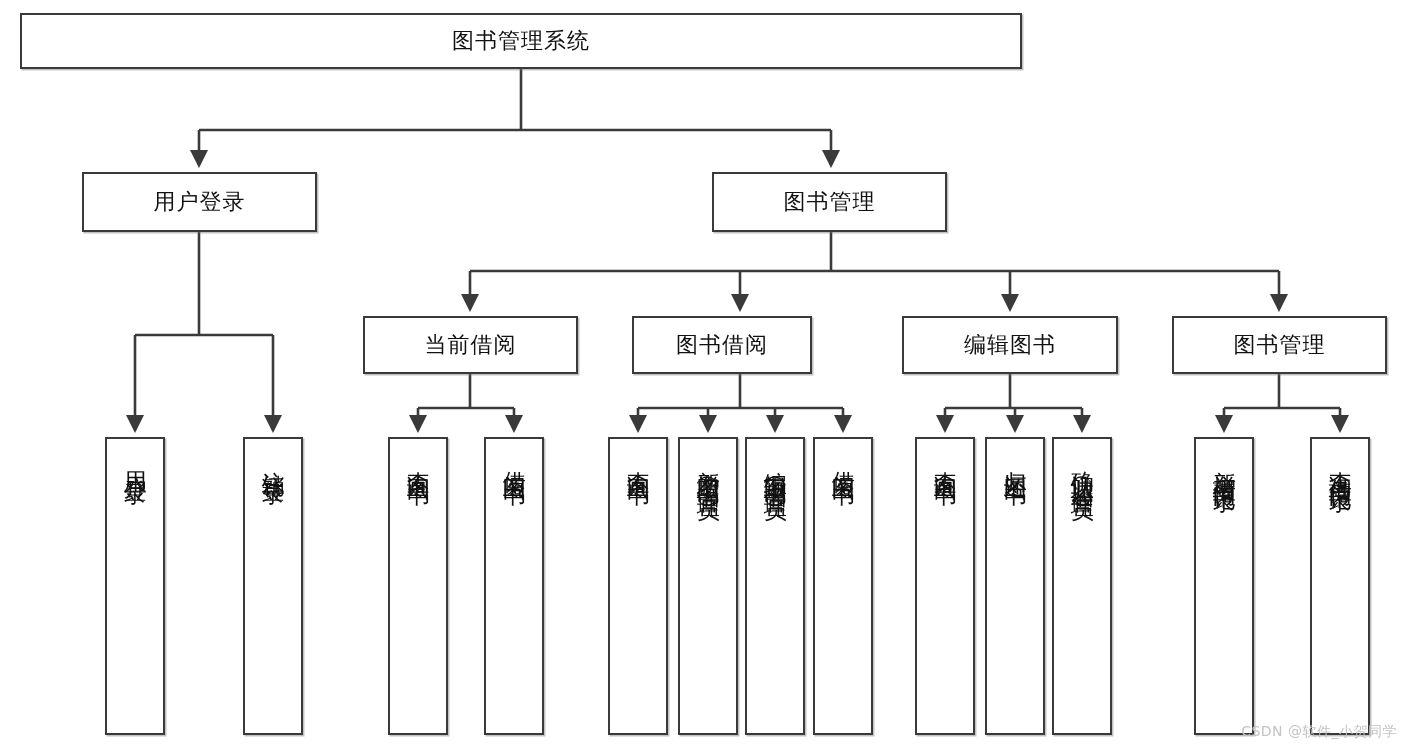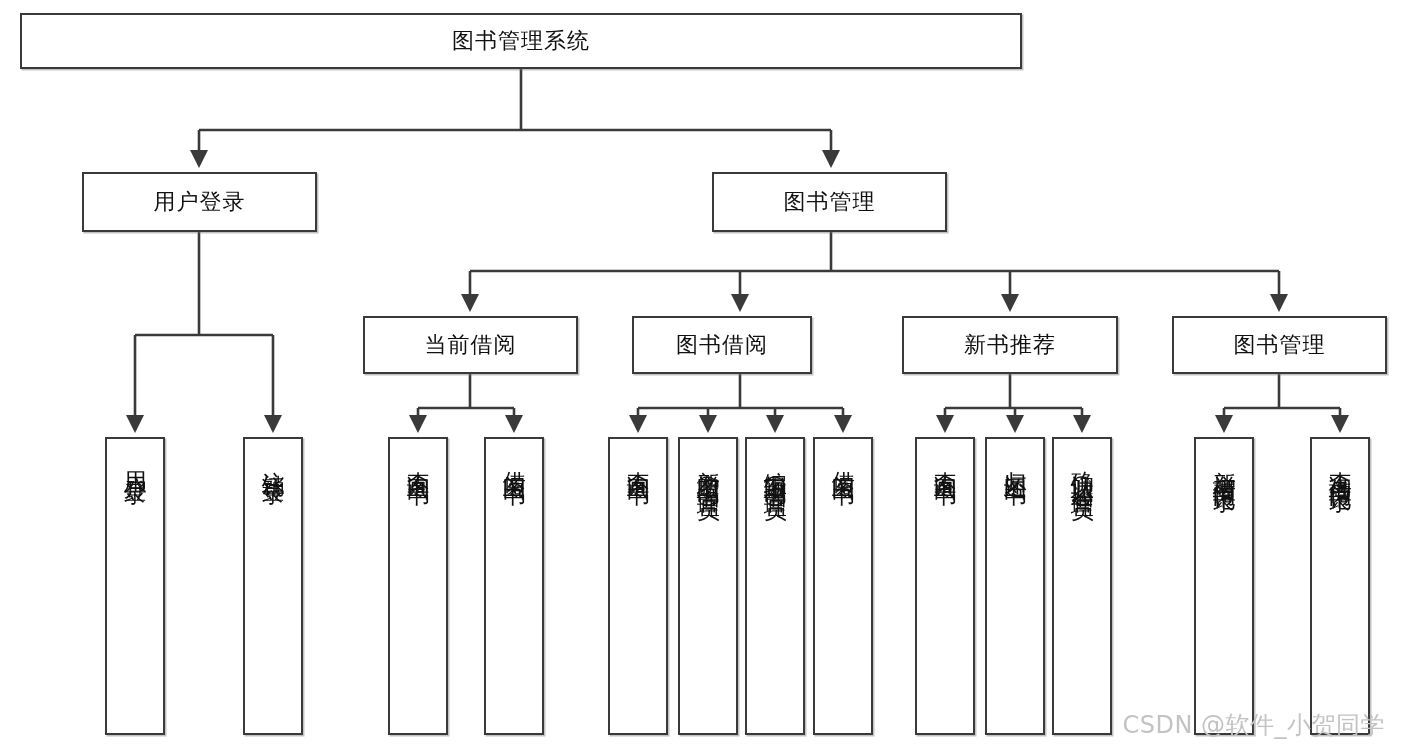--- a/index.html
+++ b/index.html
@@ -60,23 +60,23 @@
     writing-mode: vertical-rl;
     text-orientation: upright;
     font-size: 23px;
     letter-spacing: 4px;
     line-height: 1.1;
     white-space: nowrap;
   }
   
   #watermark {
     position: absolute;
-    right: 20px;
+    right: 8px;
     bottom: 6px;
-    font-size: 24px;
+    font-size: 14px;
     color: #c3c3c3;
     letter-spacing: 0.5px;
     z-index: 9;
     user-select: none;
     white-space: nowrap;
   }
 </style>
 </head>
 <body>
 
@@ -143,21 +143,21 @@
     <span class="node-label">图书管理</span>
   </div>
 
   <div class="node horiz" style="left:363px; top:316px; width:215px; height:58px;">
     <span class="node-label">当前借阅</span>
   </div>
   <div class="node horiz" style="left:632px; top:316px; width:180px; height:58px;">
     <span class="node-label">图书借阅</span>
   </div>
   <div class="node horiz" style="left:902px; top:316px; width:216px; height:58px;">
-    <span class="node-label">新书推荐</span>
+    <span class="node-label">编辑图书</span>
   </div>
   <div class="node horiz" style="left:1172px; top:316px; width:215px; height:58px;">
     <span class="node-label">图书管理</span>
   </div>
 
   <div class="node vert" style="left:105px; top:437px; width:60px; height:298px;">
     <span class="node-label">用户登录</span>
   </div>
   <div class="node vert" style="left:243px; top:437px; width:60px; height:298px;">
     <span class="node-label">注销登录</span>

